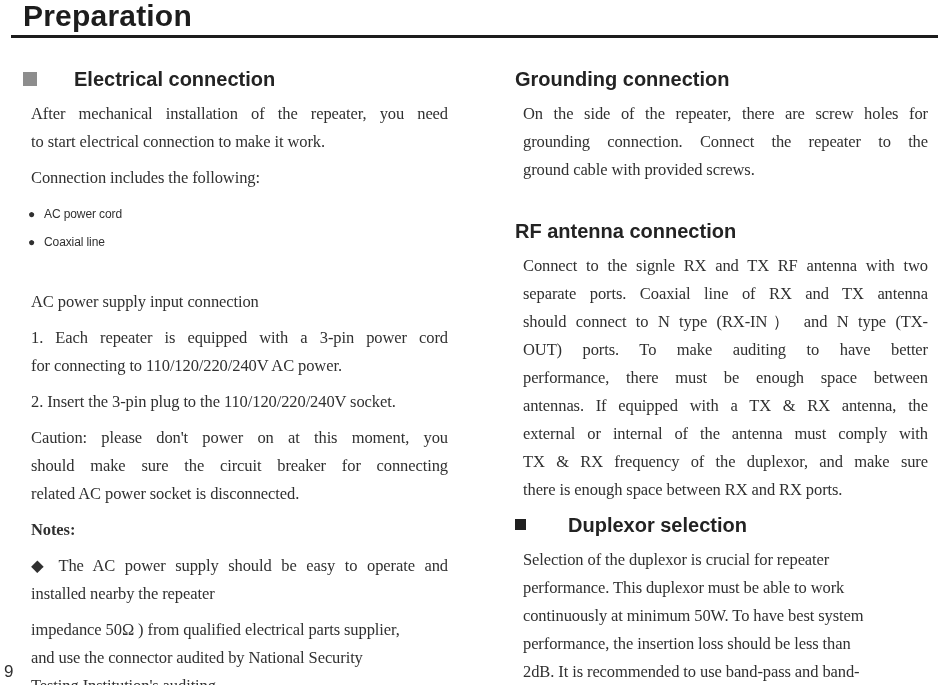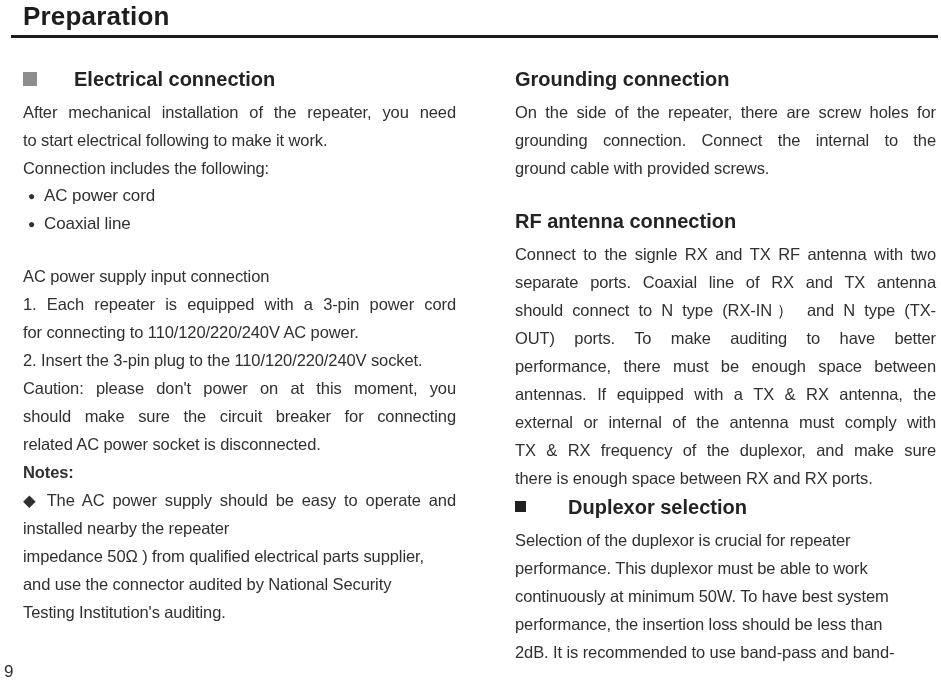--- a/index.html
+++ b/index.html
@@ -10,21 +10,21 @@
     margin: 0 auto;
     background: #ffffff;
     font-family: "Liberation Sans", "DejaVu Sans", sans-serif;
     color: var(--text, #2f2f2f);
     overflow: hidden;
     box-sizing: border-box;
   }
   
   .hdr { padding: 1px 0 0 23px; }
   .title {
-    font-size: 26px;
+    font-size: 30px;
     font-weight: bold;
     color: var(--title, #1d1d1d);
     letter-spacing: 0.2px;
     line-height: 30px;
   }
   .rule {
     height: 2.5px;
     background: var(--rule, #1c1c1c);
     margin: 4px 3px 0 11px;
   }
@@ -57,21 +57,21 @@
     margin-right: 13px;
     flex: none;
   }
   .sq-sm {
     width: 11px; height: 11px;
     background: var(--sq-black, #202020);
     display: inline-block;
     margin-right: 18px;
     flex: none;
   }
-  .para { margin: 0; }
+  .para { margin: 8px; font-family: Liberation Serif, serif; }
   .para .line {
     font-size: 16.5px;
     line-height: 28px;
     letter-spacing: -0.1px;
     color: var(--text, #2f2f2f);
   }
   .para:not(.j) .line { white-space: nowrap; }
   .para.j .line:not(:last-child) {
     text-align: justify;
     text-align-last: justify;
@@ -82,21 +82,21 @@
   .bullet-row { display: flex; line-height: 28px; }
   .bullet-row .dot {
     width: 21px;
     padding-left: 5px;
     font-size: 12px;
     flex: none;
     box-sizing: border-box;
     color: var(--text, #2f2f2f);
   }
   .bullet-row .btxt {
-    font-size: 17px;
+    font-size: 12px;
     letter-spacing: -0.1px;
     white-space: nowrap;
   }
   .gap { height: 24px; }
 
   
   .pagenum {
     position: absolute;
     left: 4px;
     bottom: 3px;
@@ -115,21 +115,21 @@
   <div class="rule"></div>
 
   <div class="cols">
     <div class="col left" id="col-left">
         <div class="heading">
           <span class="sq-lg"></span>
           <span>Electrical connection</span>
         </div>
         <div class="para j">
           <div class="line">After mechanical installation of the repeater, you need</div>
-          <div class="line">to start electrical following to make it work.</div>
+          <div class="line">to start electrical connection to make it work.</div>
         </div>
         <div class="para">
           <div class="line">Connection includes the following:</div>
         </div>
         <div class="bullets">
           <div class="bullet-row">
             <span class="dot">●</span>
             <span class="btxt">AC power cord</span>
           </div>
           <div class="bullet-row">
@@ -165,21 +165,21 @@
           <div class="line">and use the connector audited by National Security</div>
           <div class="line">Testing Institution's auditing.</div>
         </div>
       </div>
     <div class="col right" id="col-right">
         <div class="heading">
           <span>Grounding connection</span>
         </div>
         <div class="para j">
           <div class="line">On the side of the repeater, there are screw holes for</div>
-          <div class="line">grounding connection. Connect the internal to the</div>
+          <div class="line">grounding connection. Connect the repeater to the</div>
           <div class="line">ground cable with provided screws.</div>
         </div>
         <div class="gap"></div>
         <div class="heading">
           <span>RF antenna connection</span>
         </div>
         <div class="para j">
           <div class="line">Connect to the signle RX and TX RF antenna with two</div>
           <div class="line">separate ports. Coaxial line of RX and TX antenna</div>
           <div class="line">should connect to N type (RX-IN） and N type (TX-</div>

